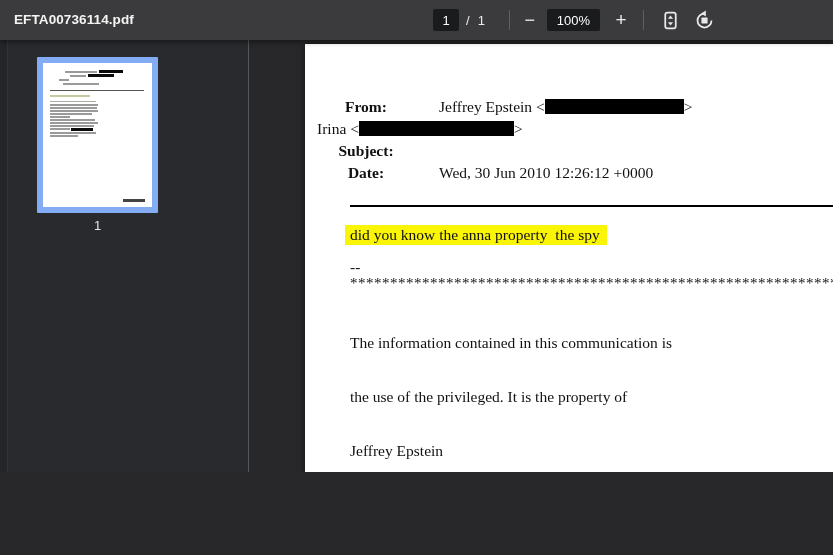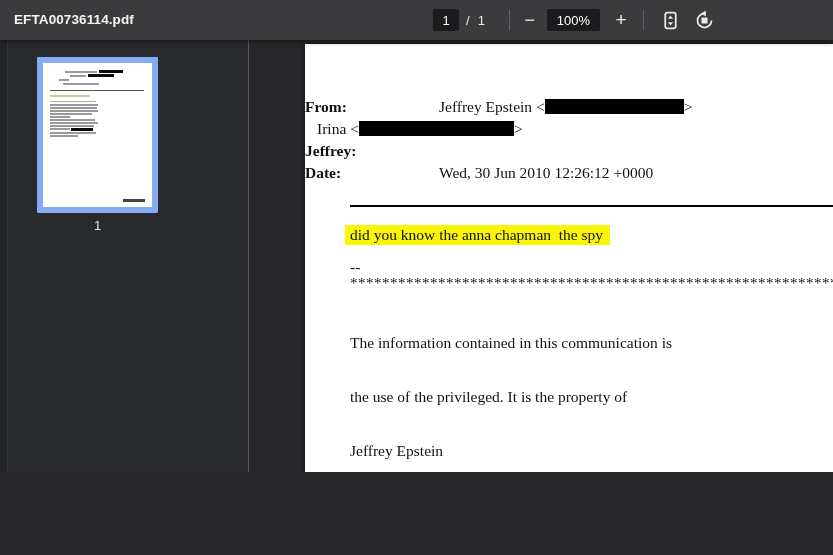--- a/index.html
+++ b/index.html
@@ -44,21 +44,21 @@
   .mini-bar { position:absolute; background:#0a0a0a; }
 
   
   .viewer { position:absolute; left:250px; top:0; width:583px; height:515px;
             background:#28282a; overflow:hidden; }
   .page { position:absolute; left:55px; top:4px; width:816px; height:1100px; background:#ffffff;
           box-shadow:0 1px 6px rgba(0,0,0,.55);
           font-family:"Liberation Serif", serif; color:#111; }
   .email-headers { position:absolute; left:0; top:52px; width:816px; }
   .hdr-row { display:flex; line-height:22px; font-size:15.5px; }
-  .hdr-label { width:122px; text-align:left; font-weight:700; flex:0 0 122px; }
+  .hdr-label { width:122px; text-align:center; font-weight:700; flex:0 0 122px; }
   .hdr-val { margin-left:12px; white-space:pre; }
   .redact-bar { display:inline-block; height:15px; background:#000; vertical-align:-2px; }
   .rule { position:absolute; left:45px; top:161px; width:726px; height:2px; background:#000; }
   .hl-line { position:absolute; left:40px; top:182px; font-size:15.5px; }
   .hl { background:#faf407; padding:1px 7px 2px 5px; white-space:pre; }
   .dashes { position:absolute; left:45px; top:214px; font-size:15.5px; }
   .asterisks { position:absolute; left:45px; top:231px; font-size:15px; letter-spacing:.5px;
                white-space:nowrap; }
   .disclaimer { position:absolute; left:45px; top:254px; font-size:15.5px; line-height:18px;
                 white-space:pre; }
@@ -143,33 +143,33 @@
 
         <div class="email-headers">
           <div class="hdr-row">
             <span class="hdr-label">From:</span>
             <span class="hdr-val"><span>Jeffrey Epstein &lt;</span><span class="redact-bar" style="width:139px"></span><span>&gt;</span></span>
           </div>
           <div class="hdr-row">
             <span class="hdr-val"><span>Irina &lt;</span><span class="redact-bar" style="width:155px"></span><span>&gt;</span></span>
           </div>
           <div class="hdr-row">
-            <span class="hdr-label">Jeffrey:</span>
+            <span class="hdr-label">Subject:</span>
             <span class="hdr-val"></span>
           </div>
           <div class="hdr-row">
             <span class="hdr-label">Date:</span>
             <span class="hdr-val">Wed, 30 Jun 2010 12:26:12 +0000</span>
           </div>
         </div>
 
         <div class="rule"></div>
 
         <div class="hl-line">
-          <span class="hl">did you know the anna chapman  the spy</span>
+          <span class="hl">did you know the anna property  the spy</span>
         </div>
 
         <div class="dashes">--</div>
         <div class="asterisks">************************************************************************</div>
 
         <div class="disclaimer">
           <div>The information contained in this communication is</div>
           <div>the use of the privileged. It is the property of</div>
           <div>Jeffrey Epstein</div>
           

